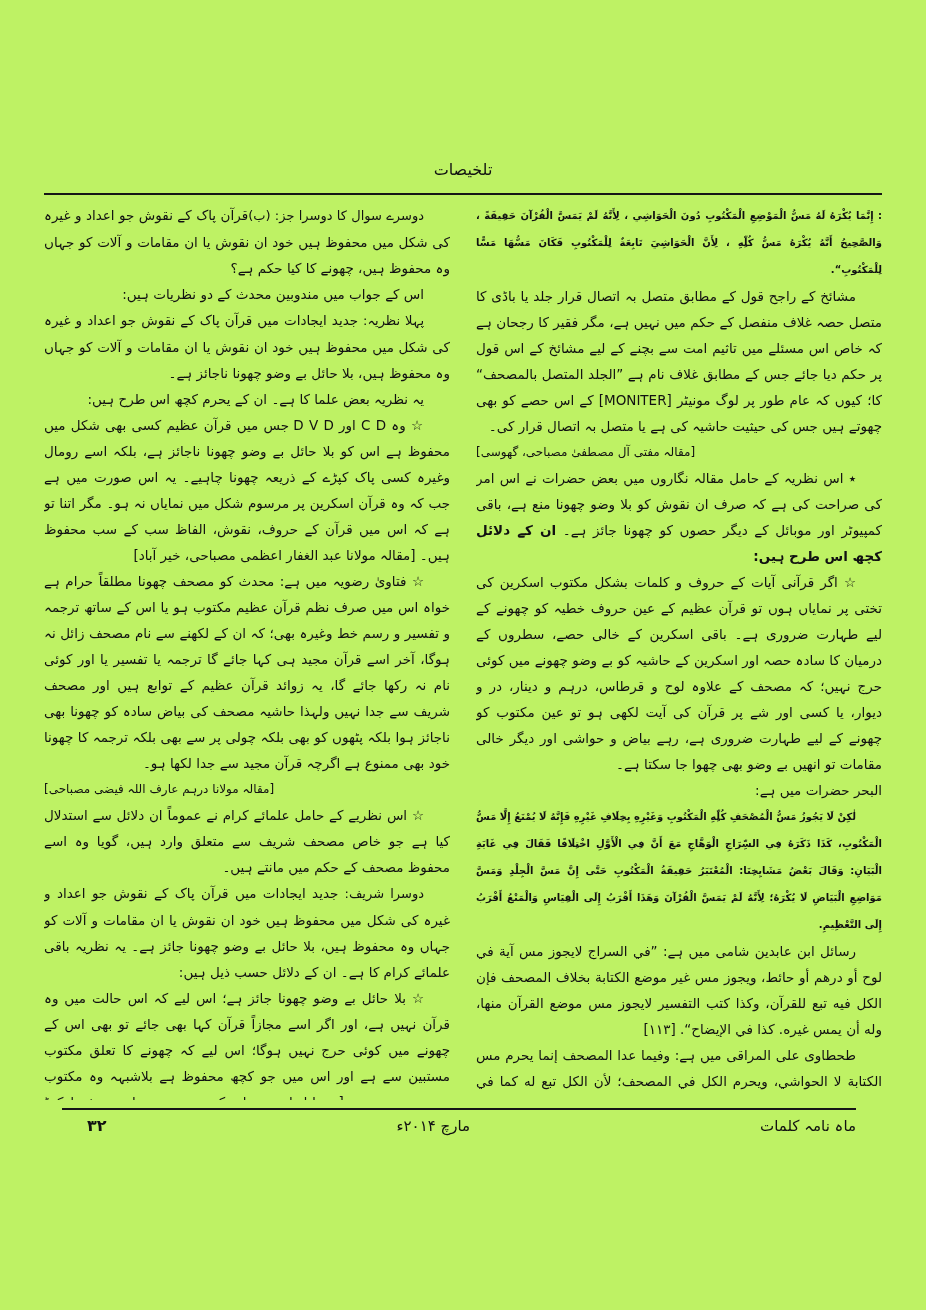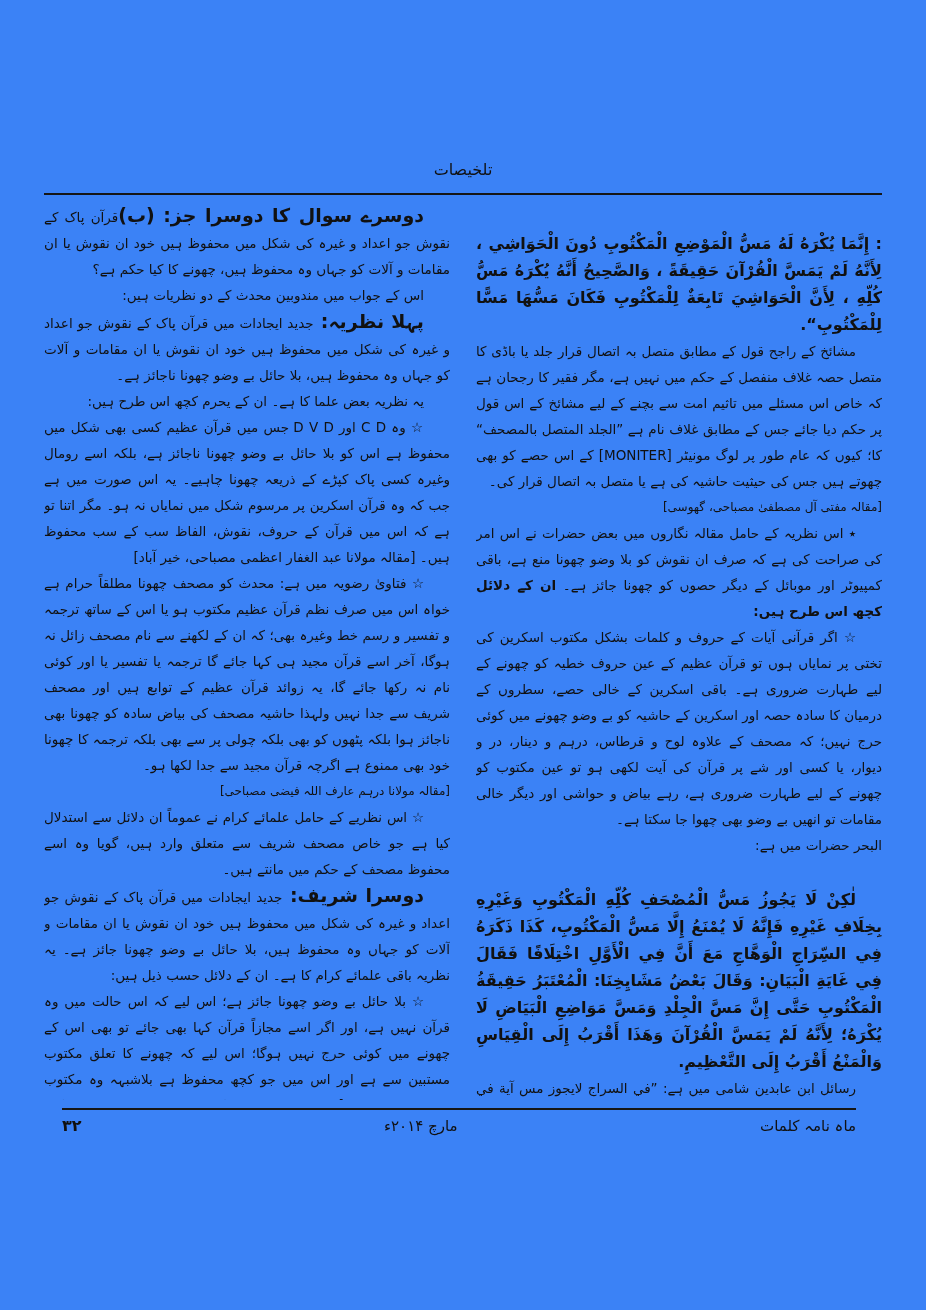--- a/index.html
+++ b/index.html
@@ -1,20 +1,20 @@
 <!DOCTYPE html>
 <html lang="ur" dir="rtl"><head>
 <meta charset="utf-8">
 <style>
   html,body{margin:0;padding:0;background:#e8e8e8;}
   .page{
     position:relative;
     width:926px;height:1310px;
     margin:0 auto;
-    background:#3b82f6;
+    background:#bef264;
     color:#111;
     font-family:"DejaVu Sans",sans-serif;
     direction:rtl;
     overflow:hidden;
   }
   .header-title{
     position:absolute;top:160px;left:0;right:0;
     text-align:center;
     font-size:16px;
     letter-spacing:1px;
@@ -35,63 +35,62 @@
     margin:0;
     font-size:13.5px;
     line-height:26px;
     text-align:justify;
     text-justify:inter-word;
     text-indent:26px;
   }
   .para.noindent{text-indent:0;}
   .para.arabic{
     font-weight:bold;
-    font-size:16px;
+    font-size:10px;
     line-height:27px;
-    margin-top:28px;
   }
   .para.attribution{
     font-size:12px;
     text-indent:0;
-    text-align:right;
+    text-align:left;
   }
   .b{font-weight:bold;}
-  .lead{font-weight:bold;font-size:19px;}
+  .lead{font-weight:normal;font-size:13px;}
   .footer-rule{
     position:absolute;top:1108px;right:70px;left:62px;
     border-top:2.5px solid #161616;
   }
   .footer-row{
     position:absolute;top:1116px;right:70px;left:62px;
     display:flex;
     justify-content:space-between;
     align-items:baseline;
     font-size:15px;
   }
-  .footer-row .pageno{font-weight:bold;font-size:16px;}
+  .footer-row .pageno{font-weight:bold;font-size:16px;margin-left:25px;}
 </style>
 </head>
 <body>
 
 <div class="page">
 
   <div class="header-title">تلخيصات</div>
 
   <div class="header-rule"></div>
 
   <div class="body-columns">
     <div class="column" id="col-right">
         <p class="para arabic noindent"><span>: إِنَّمَا يُكْرَهُ لَهُ مَسُّ الْمَوْضِعِ الْمَكْتُوبِ دُونَ الْحَوَاشِي ، لِأَنَّهُ لَمْ يَمَسَّ الْقُرْآنَ حَقِيقَةً ، وَالصَّحِيحُ أَنَّهُ يُكْرَهُ مَسُّ كُلِّهِ ، لِأَنَّ الْحَوَاشِيَ تَابِعَةٌ لِلْمَكْتُوبِ فَكَانَ مَسُّهَا مَسًّا لِلْمَكْتُوبِ“.</span></p>
         <p class="para urdu"><span>مشائخ کے راجح قول کے مطابق متصل بہ اتصال قرار جلد یا باڈی کا متصل حصہ غلاف منفصل کے حکم میں نہیں ہے، مگر فقیر کا رجحان ہے کہ خاص اس مسئلے میں تاثیم امت سے بچنے کے لیے مشائخ کے اس قول پر حکم دیا جائے جس کے مطابق غلاف نام ہے ”الجلد المتصل بالمصحف“ کا؛ کیوں کہ عام طور پر لوگ مونیٹر [MONITER] کے اس حصے کو بھی چھوتے ہیں جس کی حیثیت حاشیہ کی ہے یا متصل بہ اتصال قرار کی۔</span></p>
         <p class="para attribution"><span>[مقالہ مفتی آل مصطفیٰ مصباحی، گھوسی]</span></p>
         <p class="para urdu"><span>٭ اس نظریہ کے حامل مقالہ نگاروں میں بعض حضرات نے اس امر کی صراحت کی ہے کہ صرف ان نقوش کو بلا وضو چھونا منع ہے، باقی کمپیوٹر اور موبائل کے دیگر حصوں کو چھونا جائز ہے۔ </span><span class="b">ان کے دلائل کچھ اس طرح ہیں:</span></p>
         <p class="para urdu"><span>☆ اگر قرآنی آیات کے حروف و کلمات بشکل مکتوب اسکرین کی تختی پر نمایاں ہوں تو قرآن عظیم کے عین حروف خطیہ کو چھونے کے لیے طہارت ضروری ہے۔ باقی اسکرین کے خالی حصے، سطروں کے درمیان کا سادہ حصہ اور اسکرین کے حاشیہ کو بے وضو چھونے میں کوئی حرج نہیں؛ کہ مصحف کے علاوہ لوح و قرطاس، درہم و دینار، در و دیوار، یا کسی اور شے پر قرآن کی آیت لکھی ہو تو عین مکتوب کو چھونے کے لیے طہارت ضروری ہے، رہے بیاض و حواشی اور دیگر خالی مقامات تو انھیں بے وضو بھی چھوا جا سکتا ہے۔</span></p>
         <p class="para urdu noindent"><span>البحر حضرات میں ہے:</span></p>
         <p class="para arabic"><span>لٰكِنْ لَا يَجُوزُ مَسُّ الْمُصْحَفِ كُلِّهِ الْمَكْتُوبِ وَغَيْرِهِ بِخِلَافِ غَيْرِهِ فَإِنَّهُ لَا يُمْنَعُ إِلَّا مَسُّ الْمَكْتُوبِ، كَذَا ذَكَرَهُ فِي السِّرَاجِ الْوَهَّاجِ مَعَ أَنَّ فِي الْأَوَّلِ اخْتِلَافًا فَقَالَ فِي غَايَةِ الْبَيَانِ: وَقَالَ بَعْضُ مَشَايِخِنَا: الْمُعْتَبَرُ حَقِيقَةُ الْمَكْتُوبِ حَتَّى إِنَّ مَسَّ الْجِلْدِ وَمَسَّ مَوَاضِعِ الْبَيَاضِ لَا يُكْرَهُ؛ لِأَنَّهُ لَمْ يَمَسَّ الْقُرْآنَ وَهَذَا أَقْرَبُ إِلَى الْقِيَاسِ وَالْمَنْعُ أَقْرَبُ إِلَى التَّعْظِيمِ.</span></p>
-        <p class="para urdu"><span>رسائل ابن عابدین شامی میں ہے: ”في السراج لايجوز مس آية في لوح أو درهم أو حائط، ويجوز مس غير موضع الكتابة بخلاف المصحف فإن الكل فيه تبع للقرآن، وكذا كتب التفسير لايجوز مس موضع القرآن منها، وله أن يمس غيره. كذا في الإيضاح“. [210]</span></p>
+        <p class="para urdu"><span>رسائل ابن عابدین شامی میں ہے: ”في السراج لايجوز مس آية في لوح أو درهم أو حائط، ويجوز مس غير موضع الكتابة بخلاف المصحف فإن الكل فيه تبع للقرآن، وكذا كتب التفسير لايجوز مس موضع القرآن منها، وله أن يمس غيره. كذا في الإيضاح“. [۱۱۳]</span></p>
         <p class="para urdu"><span>طحطاوی علی المراقی میں ہے: وفيما عدا المصحف إنما يحرم مس الكتابة لا الحواشي، ويحرم الكل في المصحف؛ لأن الكل تبع له كما في الخذادي وغيره“. [مقالہ مولانا ابرار احمد اعظمی/ مولانا صدر الوریٰ قادری مصباحی،/ مولانا محمد نظام الدین قادری مصباحی]</span></p>
       </div>
     <div class="column" id="col-left">
         <p class="para urdu"><span class="lead">دوسرے سوال کا دوسرا جز: (ب)</span><span>قرآن پاک کے نقوش جو اعداد و غیرہ کی شکل میں محفوظ ہیں خود ان نقوش یا ان مقامات و آلات کو جہاں وہ محفوظ ہیں، چھونے کا کیا حکم ہے؟</span></p>
         <p class="para urdu"><span>اس کے جواب میں مندوبین محدث کے دو نظریات ہیں:</span></p>
         <p class="para urdu"><span class="lead">پہلا نظریہ: </span><span>جدید ایجادات میں قرآن پاک کے نقوش جو اعداد و غیرہ کی شکل میں محفوظ ہیں خود ان نقوش یا ان مقامات و آلات کو جہاں وہ محفوظ ہیں، بلا حائل بے وضو چھونا ناجائز ہے۔</span></p>
         <p class="para urdu"><span>یہ نظریہ بعض علما کا ہے۔ ان کے يحرم کچھ اس طرح ہیں:</span></p>
         <p class="para urdu"><span>☆ وہ C D اور D V D جس میں قرآن عظیم کسی بھی شکل میں محفوظ ہے اس کو بلا حائل بے وضو چھونا ناجائز ہے، بلکہ اسے رومال وغیرہ کسی پاک کپڑے کے ذریعہ چھونا چاہیے۔ یہ اس صورت میں ہے جب کہ وہ قرآن اسکرین پر مرسوم شکل میں نمایاں نہ ہو۔ مگر اتنا تو ہے کہ اس میں قرآن کے حروف، نقوش، الفاظ سب کے سب محفوظ ہیں۔ [مقالہ مولانا عبد الغفار اعظمی مصباحی، خیر آباد]</span></p>
         <p class="para urdu"><span>☆ فتاویٰ رضویہ میں ہے: محدث کو مصحف چھونا مطلقاً حرام ہے خواہ اس میں صرف نظم قرآن عظیم مکتوب ہو یا اس کے ساتھ ترجمہ و تفسیر و رسم خط وغیرہ بھی؛ کہ ان کے لکھنے سے نام مصحف زائل نہ ہوگا، آخر اسے قرآن مجید ہی کہا جائے گا ترجمہ یا تفسیر یا اور کوئی نام نہ رکھا جائے گا، یہ زوائد قرآن عظیم کے توابع ہیں اور مصحف شریف سے جدا نہیں ولہذا حاشیہ مصحف کی بیاض سادہ کو چھونا بھی ناجائز ہوا بلکہ پٹھوں کو بھی بلکہ چولی پر سے بھی بلکہ ترجمہ کا چھونا خود بھی ممنوع ہے اگرچہ قرآن مجید سے جدا لکھا ہو۔</span></p>
         <p class="para attribution"><span>[مقالہ مولانا درہم عارف اللہ فیضی مصباحی]</span></p>

